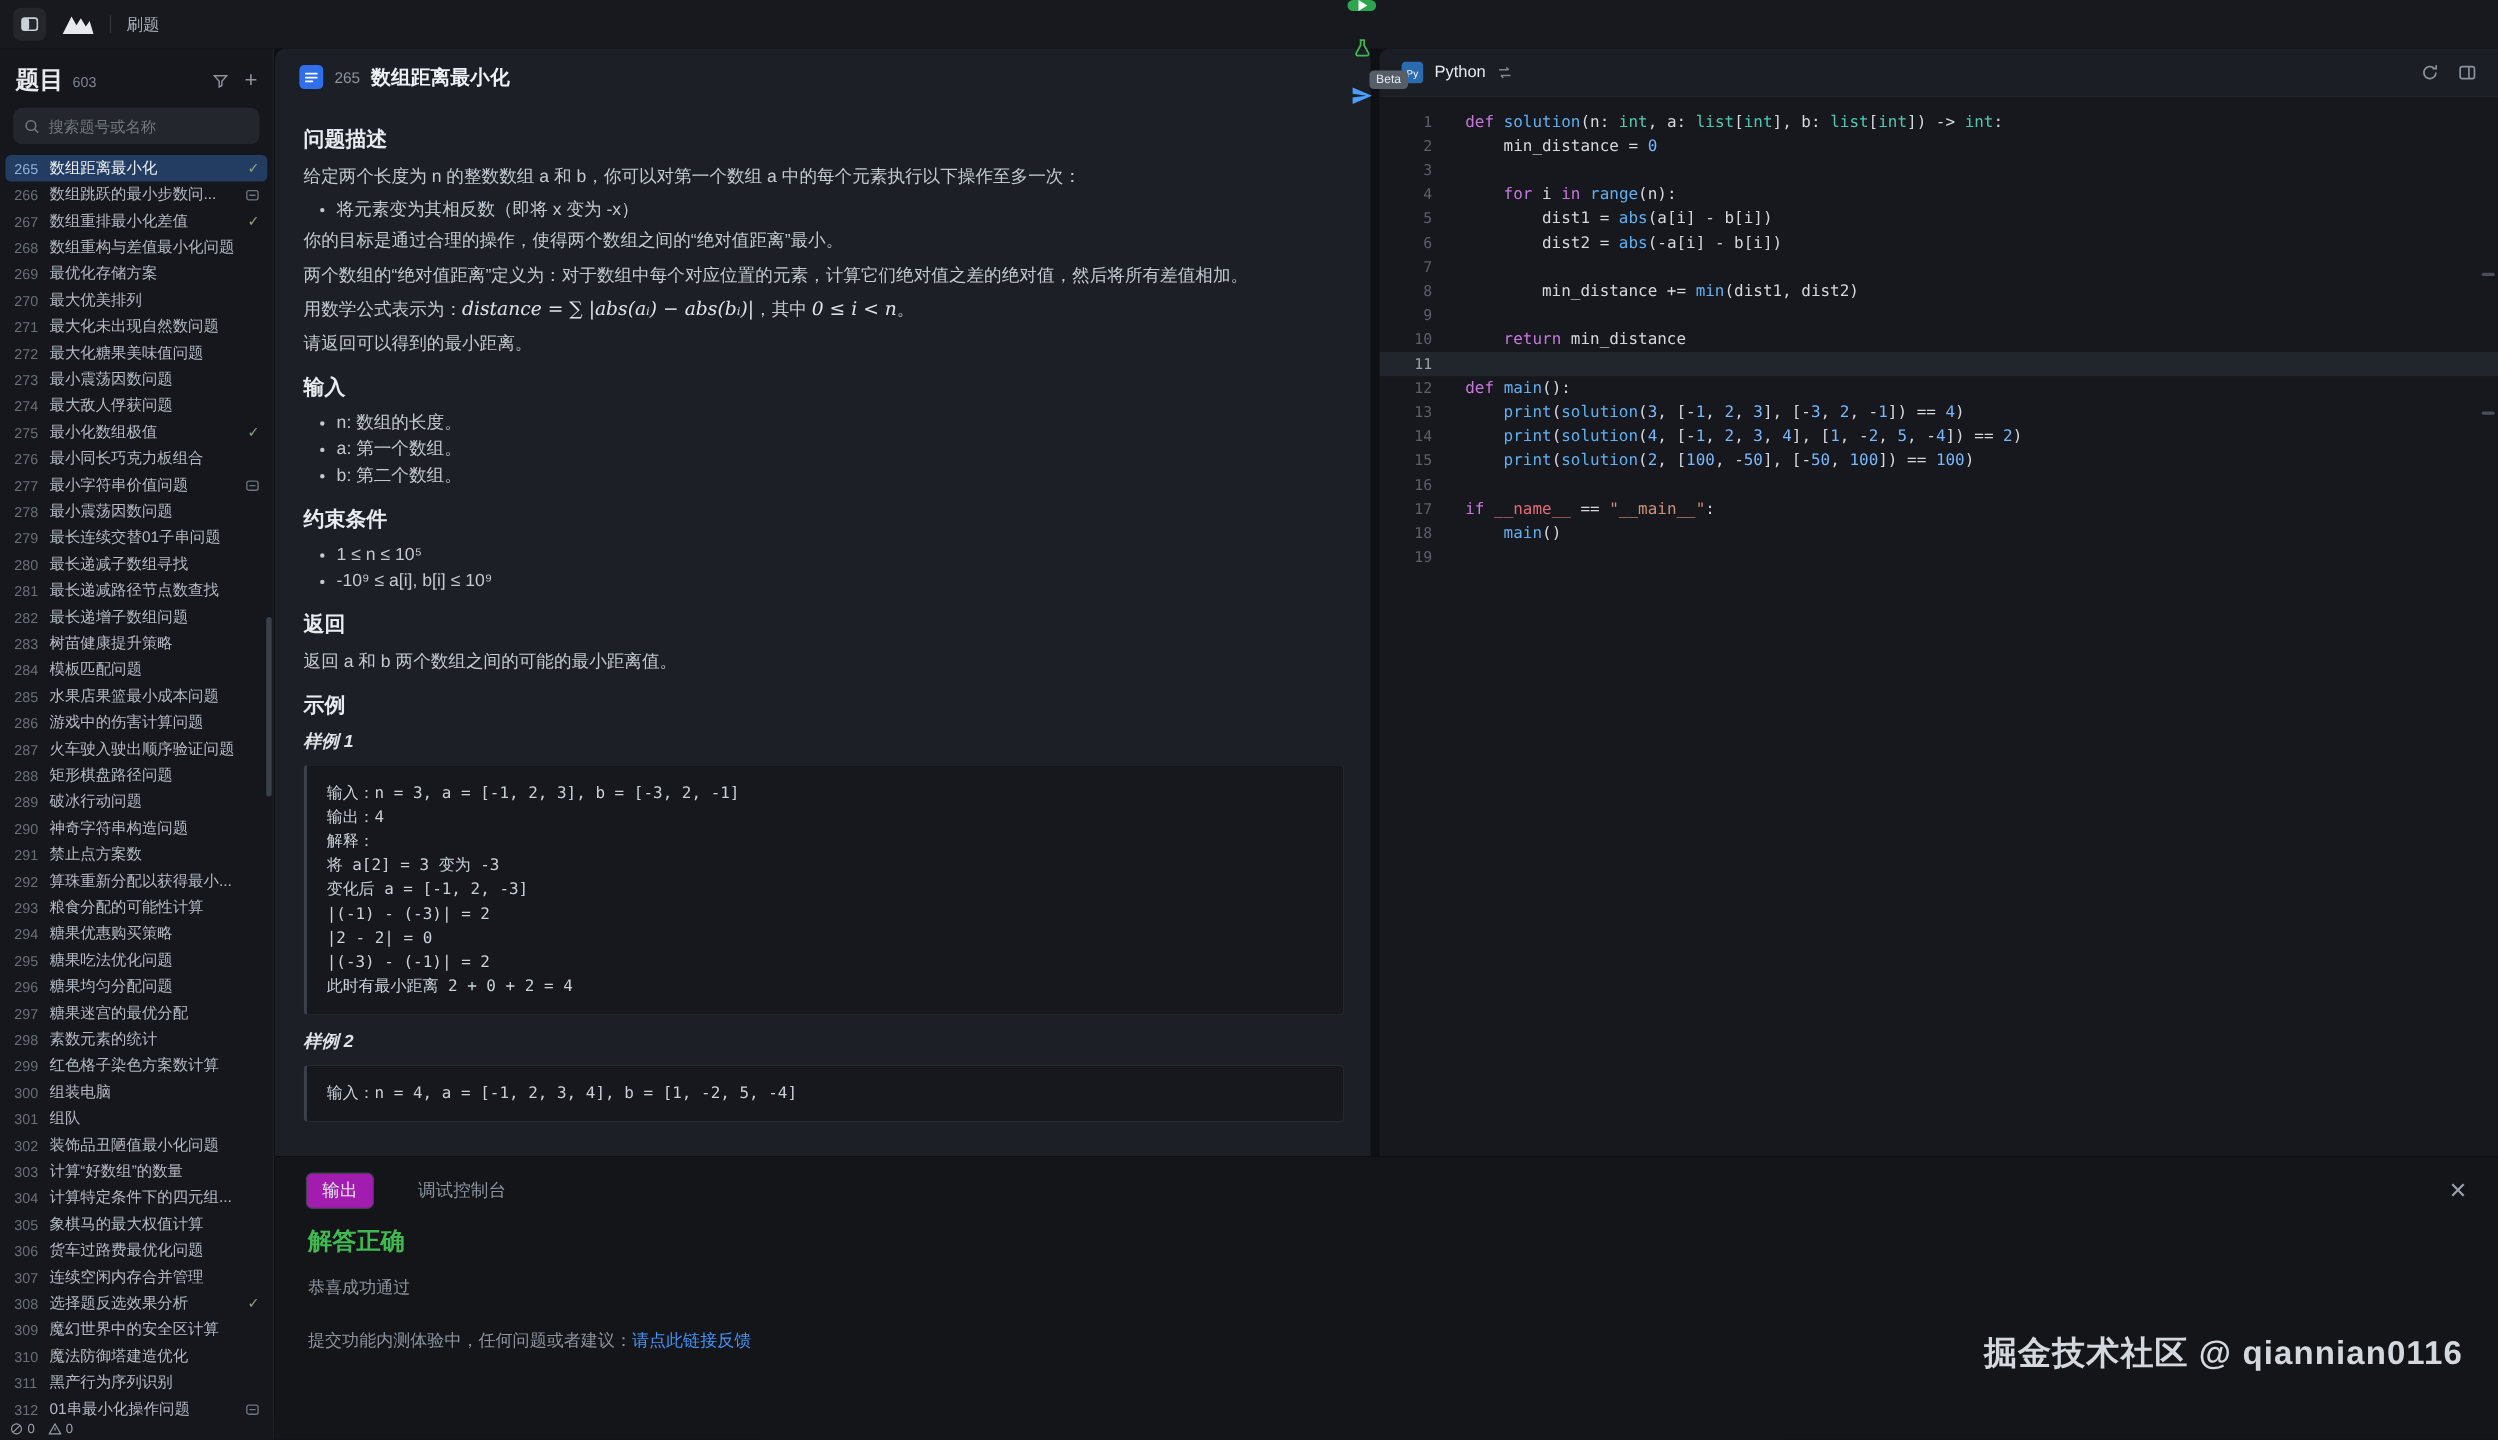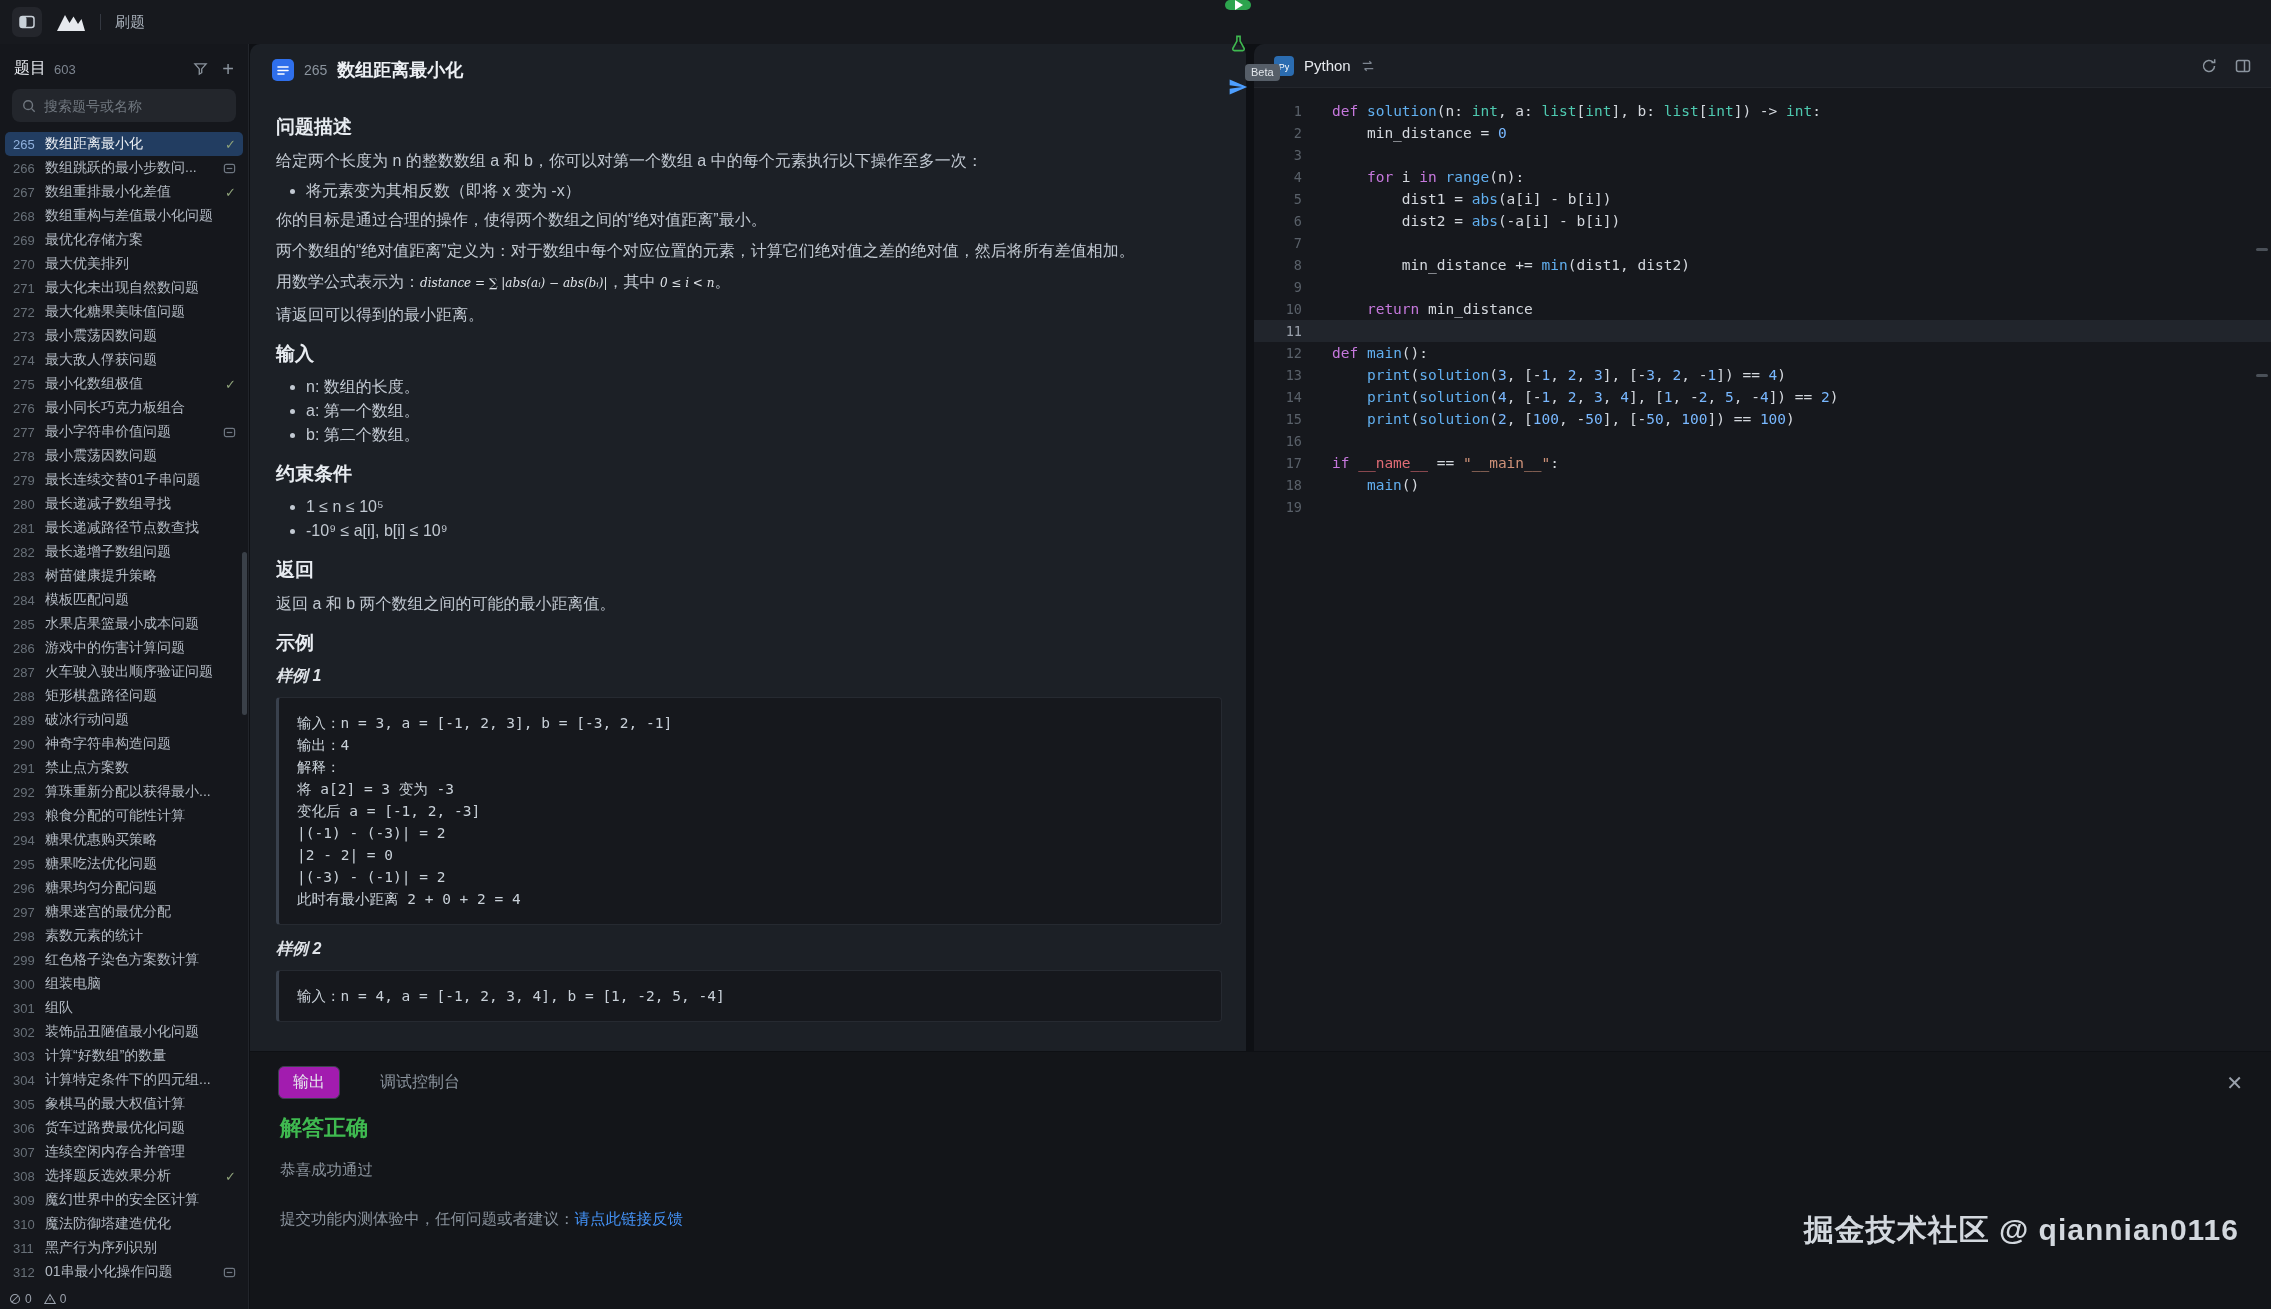--- a/index.html
+++ b/index.html
@@ -25,21 +25,21 @@
   .run-btn .tri { width:0; height:0; border-left:8px solid #fff; border-top:5px solid transparent; border-bottom:5px solid transparent; margin-left:2px; }
   .icon-btn { display:flex; align-items:center; justify-content:center; cursor:pointer; }
   .submit-wrap { position:relative; display:flex; align-items:center; }
   .beta-badge { position:absolute; left:17px; top:-13px; background:#565e68; color:#e2e6eb;
                 font-size:11px; line-height:1; padding:3px 6px; border-radius:4px; white-space:nowrap; }
 
   
   .sidebar { position:absolute; top:44px; left:0; width:249px; bottom:0; background:#15171c;
              border-right:1px solid #22252b; display:flex; flex-direction:column; }
   .sb-header { display:flex; align-items:center; padding:14px 14px 6px 14px; }
-  .sb-title { color:#e6e9ee; font-weight:normal; font-size:16px; }
+  .sb-title { color:#e6e9ee; font-weight:bold; font-size:22px; }
   .sb-count { color:#7d8590; font-size:13px; margin-left:8px; margin-top:2px; }
   .sb-header-icons { margin-left:auto; display:flex; align-items:center; gap:14px; }
   .sb-plus { color:#8b949e; font-size:20px; line-height:1; cursor:pointer; }
   .search-box { margin:4px 12px 10px 12px; height:33px; background:#23262c; border-radius:8px;
                 display:flex; align-items:center; padding:0 10px; gap:8px; }
   .search-box input { flex:1; background:transparent; border:none; outline:none;
                       color:#c9d1d9; font-size:14px; font-family:inherit; }
   .search-box input::placeholder { color:#70777f; }
   .problem-list { flex:1; overflow:hidden; position:relative; padding:0 0 0 0; }
   .problem-row { display:flex; align-items:center; height:24px; margin:0 5px; padding:0 7px 0 8px;
@@ -62,21 +62,21 @@
                    background:#1c2026; border-radius:10px 10px 0 0; overflow:hidden; }
   .pp-header { height:52px; display:flex; align-items:center; gap:10px; padding:0 22px; }
   .pp-id { color:#8b949e; font-size:14px; }
   .pp-title { color:#eef1f5; font-size:18px; font-weight:bold; }
   .pp-body { position:absolute; top:52px; left:0; right:0; bottom:0; overflow:hidden; padding:14px 24px 0 26px; }
   .pp-body h3 { color:#e8ecf1; font-size:19px; margin:14px 0 8px 0; }
   .pp-body h3.first { margin-top:4px; }
   .pp-body p { color:#c2c9d2; font-size:16px; line-height:25px; margin:0 0 6px 0; }
   .pp-body ul { margin:0 0 4px 30px; }
   .pp-body li { color:#c2c9d2; font-size:16px; line-height:24px; }
-  .math { font-family:"DejaVu Serif","Liberation Serif",serif; font-style:italic; font-size:12px; color:#dfe3e8;margin-top:48px; }
+  .math { font-family:"DejaVu Serif","Liberation Serif",serif; font-style:italic; font-size:17px; color:#dfe3e8;margin-top:48px; }
   .sample-label { color:#dfe3e8; font-size:16px; font-weight:bold; font-style:italic; margin:10px 0 10px 0; }
   .sample-block { background:#16181d; border:1px solid #262a31; border-left:3px solid #39414d;
                   border-radius:4px; padding:14px 18px; margin-bottom:14px; }
   .sample-line { font-family:"DejaVu Sans Mono","Liberation Mono",monospace;
                  font-size:14.5px; line-height:22px; color:#c9d1d9; white-space:pre; }
 
   
   .editor-panel { position:absolute; top:44px; left:1254px; right:0; height:1007px;
                   background:#16181d; border-radius:10px 0 0 0; overflow:hidden; }
   .ed-header { height:44px; background:#1b1e24; border-bottom:1px solid #23262c;

